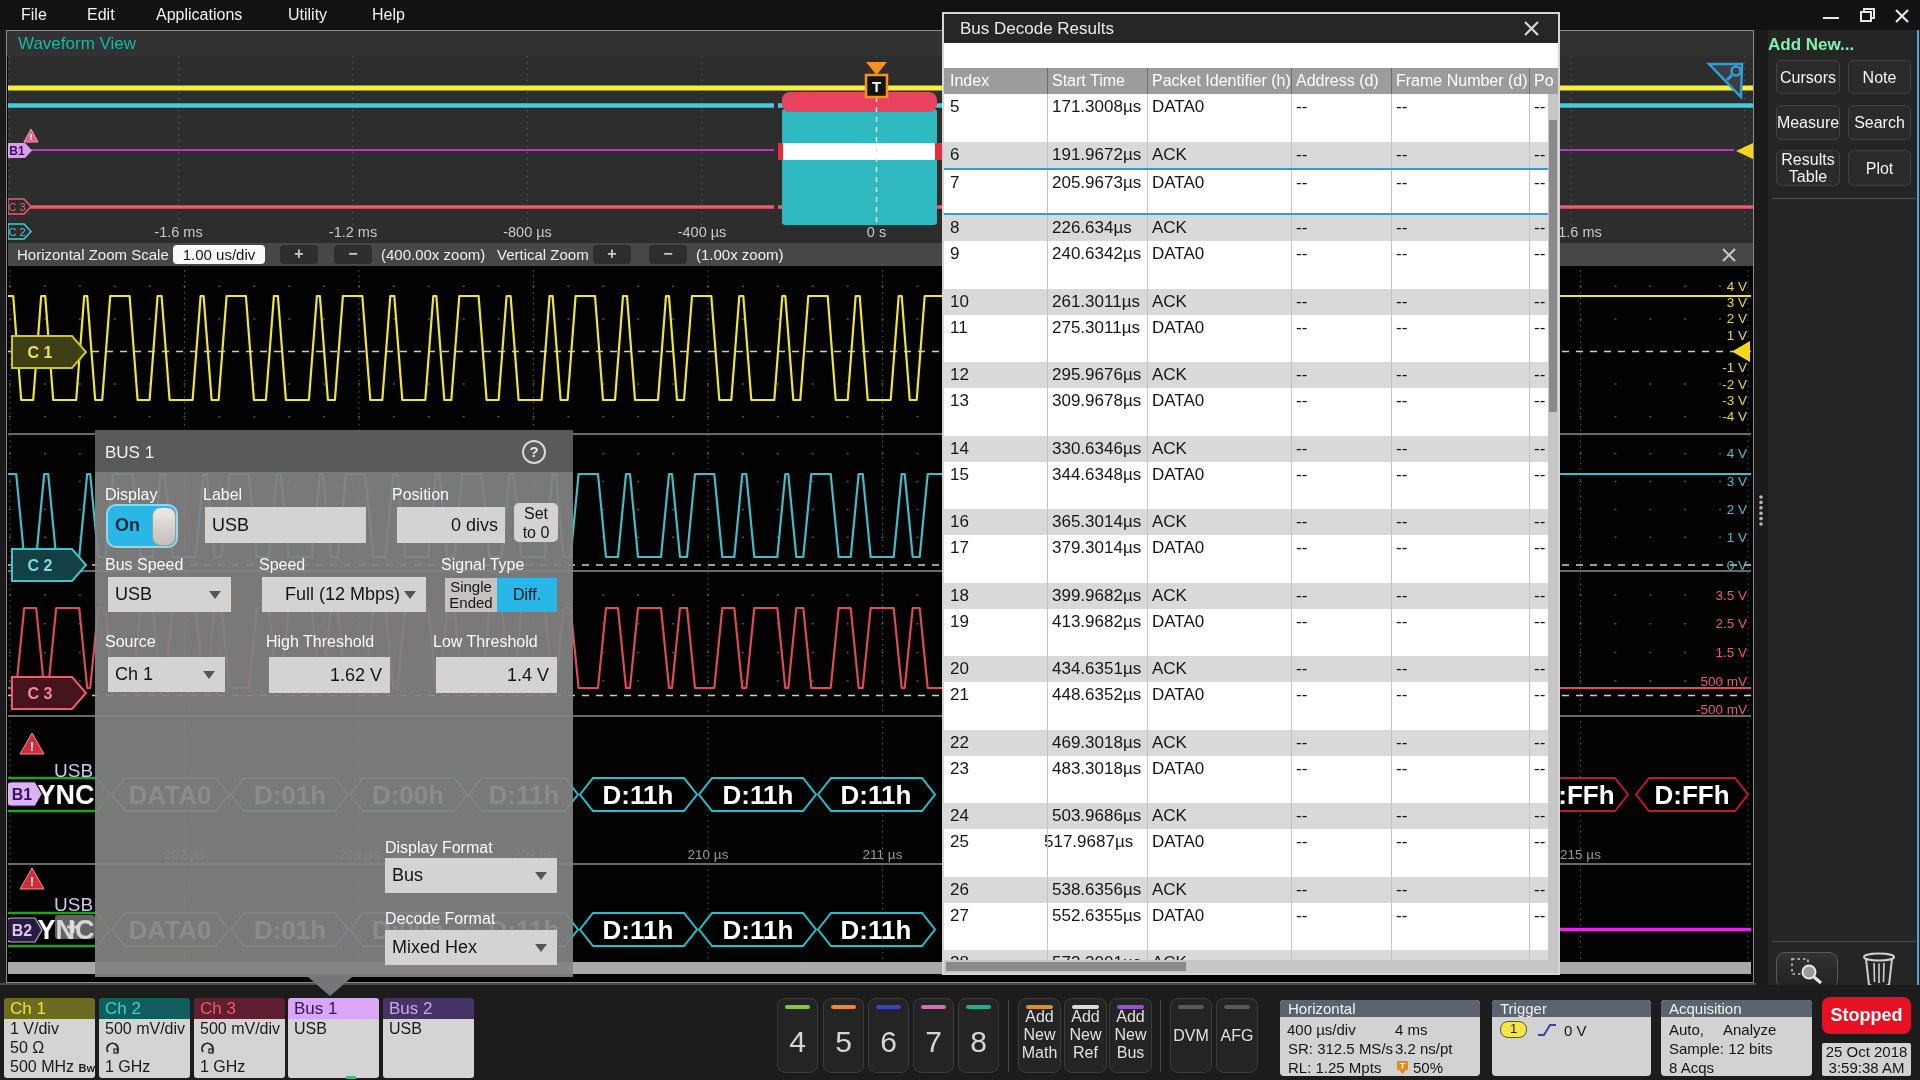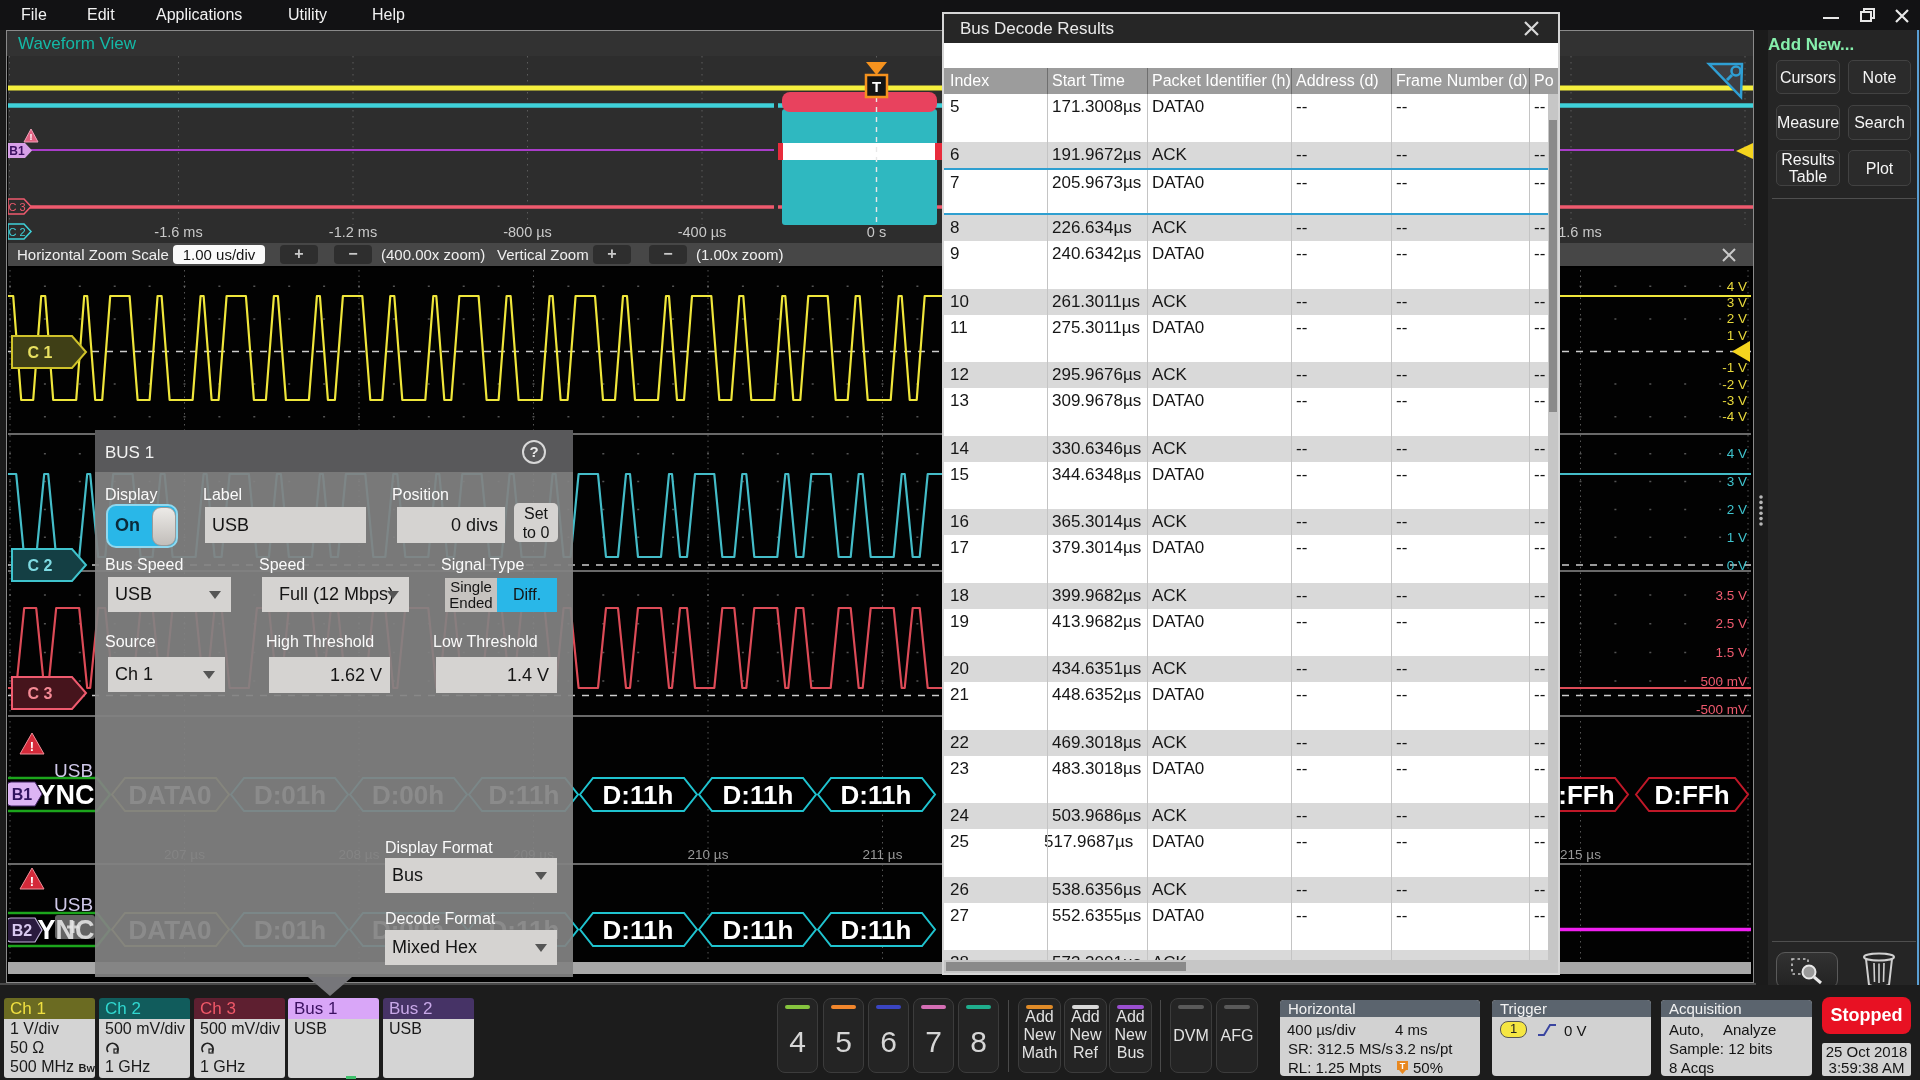--- a/index.html
+++ b/index.html
@@ -248,21 +248,21 @@
     <div class="dlbl" style="left:338px;top:203px">Low Threshold</div>
     <div class="dlbl" style="left:290px;top:409px">Display Format</div>
     <div class="dlbl" style="left:290px;top:480px">Decode Format</div>
     <div style="position:absolute;left:11px;top:74px;width:72px;height:44px;background:#29b7e8;border:2.5px solid #8fd8ef;border-radius:10px"></div>
     <div style="position:absolute;left:57px;top:76.5px;width:24px;height:39px;background:linear-gradient(#eceae7,#c2beba);border:1px solid #9a9a9a;border-radius:9px"></div>
     <div style="position:absolute;left:20px;top:85px;color:#0b2a3a;font-size:18px;font-weight:bold">On</div>
     <div class="dfield" style="left:110px;top:77px;width:161px;height:36px;line-height:36px;padding-left:7px">USB</div>
     <div class="dfield" style="left:302px;top:77px;width:108px;height:36px;line-height:36px;text-align:right;padding-right:7px">0 divs</div>
     <div class="dfield" style="left:419px;top:73px;width:44px;height:39px;text-align:center;font-size:16px;line-height:19px;border-radius:5px;padding-top:1px">Set<br>to 0</div>
     <div class="dfield" style="left:13px;top:147px;width:123px;height:35px;line-height:35px;padding-left:7px">USB<div class="darrow" style="right:10px;top:14px;position:absolute"></div></div>
-    <div class="dfield" style="left:167px;top:147px;width:147px;height:35px;line-height:35px;padding-left:17px">Full (12 Mbps)<div class="darrow" style="right:10px;top:14px;position:absolute"></div></div>
+    <div class="dfield" style="left:167px;top:147px;width:164px;height:35px;line-height:35px;padding-left:23px">Full (12 Mbps)<div class="darrow" style="right:10px;top:14px;position:absolute"></div></div>
     <div class="dfield" style="left:350px;top:148px;width:52px;height:34px;background:#c6c3c0;font-size:15px;line-height:16px;text-align:center;padding-top:1px">Single<br>Ended</div>
     <div class="dfield" style="left:402px;top:148px;width:60px;height:34px;background:#29b7e8;font-size:16px;text-align:center;line-height:34px">Diff.</div>
     <div class="dfield" style="left:13px;top:227px;width:117px;height:35px;line-height:35px;padding-left:7px">Ch 1<div class="darrow" style="right:10px;top:14px;position:absolute"></div></div>
     <div class="dfield" style="left:174px;top:227px;width:121px;height:36px;line-height:36px;text-align:right;padding-right:8px">1.62 V</div>
     <div class="dfield" style="left:341px;top:227px;width:121px;height:36px;line-height:36px;text-align:right;padding-right:8px">1.4 V</div>
     <div class="dfield" style="left:290px;top:428px;width:172px;height:35px;line-height:35px;padding-left:7px">Bus<div class="darrow" style="right:10px;top:14px;position:absolute"></div></div>
     <div class="dfield" style="left:290px;top:500px;width:172px;height:35px;line-height:35px;padding-left:7px">Mixed Hex<div class="darrow" style="right:10px;top:14px;position:absolute"></div></div>
   </div>
 <div style="position:absolute;left:308px;top:977px;width:0;height:0;border-left:22px solid transparent;border-right:22px solid transparent;border-top:19px solid #76767a;z-index:30"></div>
 <div id="reswin">

